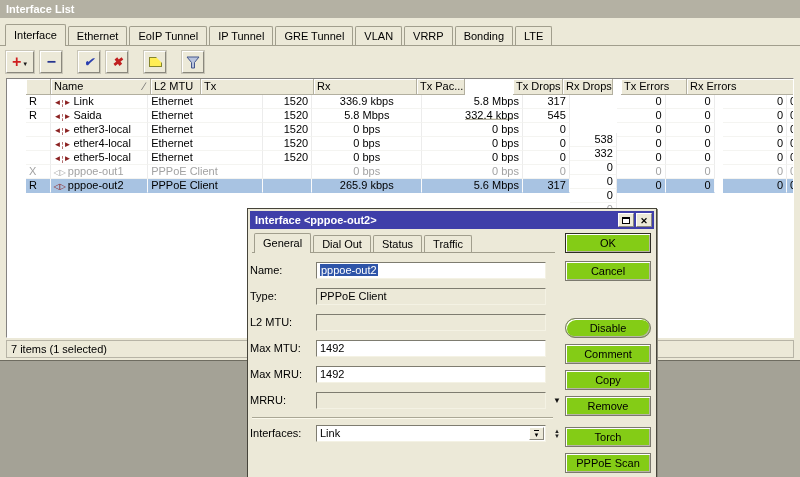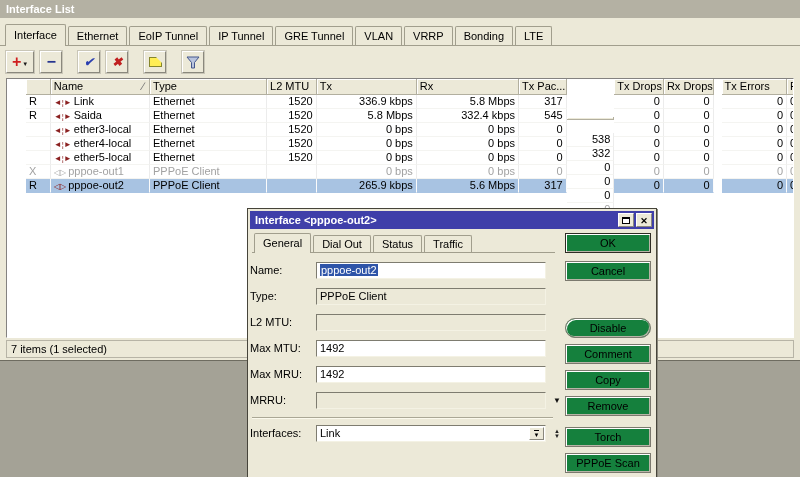--- a/index.html
+++ b/index.html
@@ -48,21 +48,21 @@
   .thead { display:flex; height:16px; }
   .hc { padding:1px 3px; background:#ece9d8; border-right:1px solid #b2af9f;
     border-bottom:1px solid #b2af9f; box-shadow:inset 1px 1px 0 #fff;
     white-space:nowrap; overflow:hidden; display:flex; }
   .sort { color:#6f6f6f; margin-left:auto; padding-right:2px; }
   .row { display:flex; height:14px; }
   .c { padding:0 3px; line-height:13px; height:14px; border-right:1px solid #ececec;
     border-bottom:1px solid #f4f4f1; white-space:nowrap; overflow:hidden; }
   .n { text-align:right; }
   .flag { width:25px; } .name { width:100px; } .type { width:118px; }
-  .l2 { width:50px; } .tx { width:101px; } .rx { width:103px; }
+  .l2 { width:50px; } .tx { width:113px;text-align:center; } .rx { width:103px; }
   .p1 { width:48px; } .p2 { width:48px;margin-top:38px; } .d1 { width:50px; } .d2 { width:50px; }
   .e1 { width:66px;margin-left:8px; } .e2 { flex:1; border-right:none; }
   .row.sel .c { background:#a8c3e2; border-right-color:#fbfbfb; border-bottom-color:#a8c3e2; }
   .row.dis { color:#a2a2a2; }
   .ifc { font-size:8px; margin-right:2px; color:#8b2121; line-height:13px; }
   .ifc.eth::before { content:"◄¦►"; }
   .ifc.ppp::before { content:"◁▷"; }
   .row.dis .ifc { color:#ababab; }
 
   .statusbar { position:absolute; left:6px; right:6px; top:340px; height:18px;
@@ -99,21 +99,21 @@
   .ext-arrow { position:absolute; left:301px; width:12px; text-align:center;
     font-size:8px; line-height:17px; color:#111; }
   .updn { position:absolute; left:301px; width:12px; height:17px; display:flex;
     flex-direction:column; align-items:center; justify-content:center;
     font-size:6px; line-height:5px; color:#222; }
   .dd-btn { position:absolute; right:1px; top:1px; bottom:1px; width:15px;
     background:#ece9d8; border:1px solid; border-color:#fff #8a887d #8a887d #fff;
     display:flex; align-items:center; justify-content:center; }
   .dd-glyph { font-size:6px; line-height:6px; border-top:1px solid #000; padding-top:1px; }
 
-  .dbtn { position:absolute; left:315px; width:86px; height:20px; background:#15803d;
+  .dbtn { position:absolute; left:315px; width:86px; height:20px; background:#84cc16;
     border:1px solid #7b796e; box-shadow:inset 1px 1px 0 #fff, inset -1px -1px 0 #b7b4a6;
     text-align:center; line-height:18px; }
   .dbtn.default { border:1px solid #2e2c24; }
 </style>
 </head>
 <body>
 
 <div class="window">
   <div class="titlebar">
     <span>Interface List</span>
@@ -157,23 +157,20 @@
 
   <div class="grid">
     <div class="thead">
       <div class="hc flag">
           <span></span>
         </div>
       <div class="hc name">
           <span>Name</span>
           <span class="sort">∕</span>
         </div>
-      <div class="hc type">
-          <span>Type</span>
-        </div>
       <div class="hc l2">
           <span>L2 MTU</span>
         </div>
       <div class="hc tx">
           <span>Tx</span>
         </div>
       <div class="hc rx">
           <span>Rx</span>
         </div>
       <div class="hc p1">

